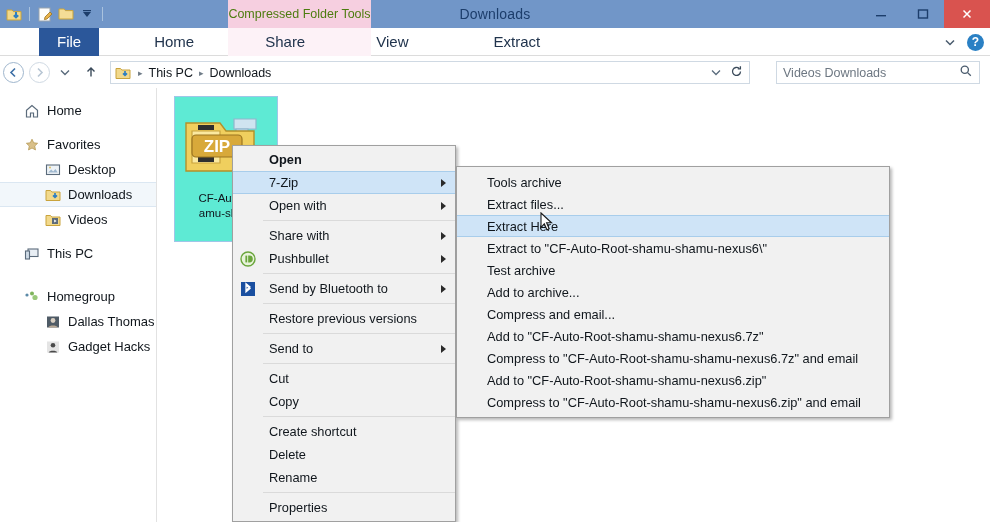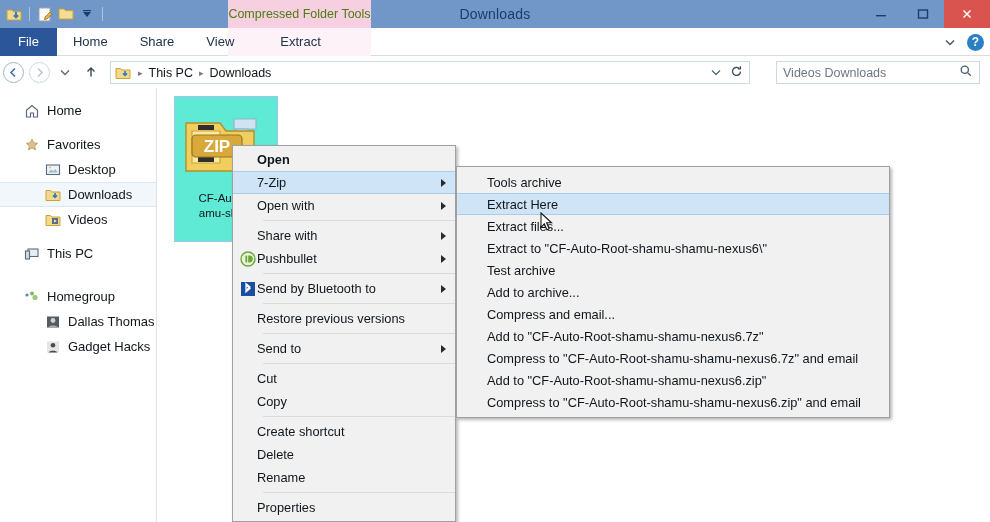--- a/index.html
+++ b/index.html
@@ -43,21 +43,21 @@
     position:absolute; left:0; top:28px; width:990px; height:28px;
     background:#ffffff; border-bottom:1px solid #dcdcdc;
   }
   .ribbon-bg-pink {
     position:absolute; left:228px; top:0; width:143px; height:28px;
     background:#fdf2f7;
   }
   .tabs { position:absolute; left:0; top:0; height:28px; display:flex; align-items:stretch; }
   .tab {
     height:28px; line-height:28px; padding:0 16px;
-    font-size:13px; color:#21344d; white-space:nowrap;
+    font-size:15px; color:#21344d; white-space:nowrap;margin-left:39px;
   }
   .tab-file { background:#2b579a; color:#fff; padding:0 18px; }
   .tab-extract { padding:0 30px; }
   .ribbon-right { position:absolute; right:6px; top:0; height:28px; display:flex; align-items:center; gap:10px; }
   .chev-down { width:14px; height:14px; }
   .help-ico { width:17px; height:17px; border-radius:50%; background:#2a80c4;
     color:#fff; font-size:12px; font-weight:bold; line-height:17px; text-align:center; }
 
   
   .addrbar {
@@ -115,21 +115,21 @@
     box-shadow: 2px 2px 3px rgba(0,0,0,.28);
     font-size:12.8px; color:#10161c;
     padding:2px 0;
   }
   .menu-gutter {
     position:absolute; left:1px; top:1px; bottom:1px; width:28px;
     background:#f1f1f1;
   }
   .mi {
     position:relative; height:23px; display:flex; align-items:center;
-    padding-left:24px; padding-right:28px; white-space:nowrap;
+    padding-left:36px; padding-right:28px; white-space:nowrap;
   }
   .mi.bold { font-weight:bold; }
   .mi.hl { background:#cfe4f7; border-top:1px solid #a8cdeb; border-bottom:1px solid #a8cdeb; }
   .mi .arrow {
     position:absolute; right:9px; top:50%; margin-top:-4px;
     width:0;height:0;border-left:5px solid #2a2a2a;
     border-top:4px solid transparent;border-bottom:4px solid transparent;
   }
   .mi .mi-ico { position:absolute; left:7px; top:50%; margin-top:-8px; width:16px; height:16px; }
   .msep { height:1px; background:#dadada; margin:3px 0 3px 30px; }
@@ -491,25 +491,25 @@
 
     <div class="mi">
       <span>Properties</span>
     </div>
   </div>
 
   <div class="menu menu2" style="left:456px; top:166px; width:434px;">
     <div class="mi">
       <span>Tools archive</span>
     </div>
+    <div class="mi">
+      <span>Extract files...</span>
+    </div>
     <div class="mi hl">
       <span>Extract Here</span>
-    </div>
-    <div class="mi">
-      <span>Extract files...</span>
     </div>
     <div class="mi">
       <span>Extract to "CF-Auto-Root-shamu-shamu-nexus6\"</span>
     </div>
     <div class="mi">
       <span>Test archive</span>
     </div>
     <div class="mi">
       <span>Add to archive...</span>
     </div>

